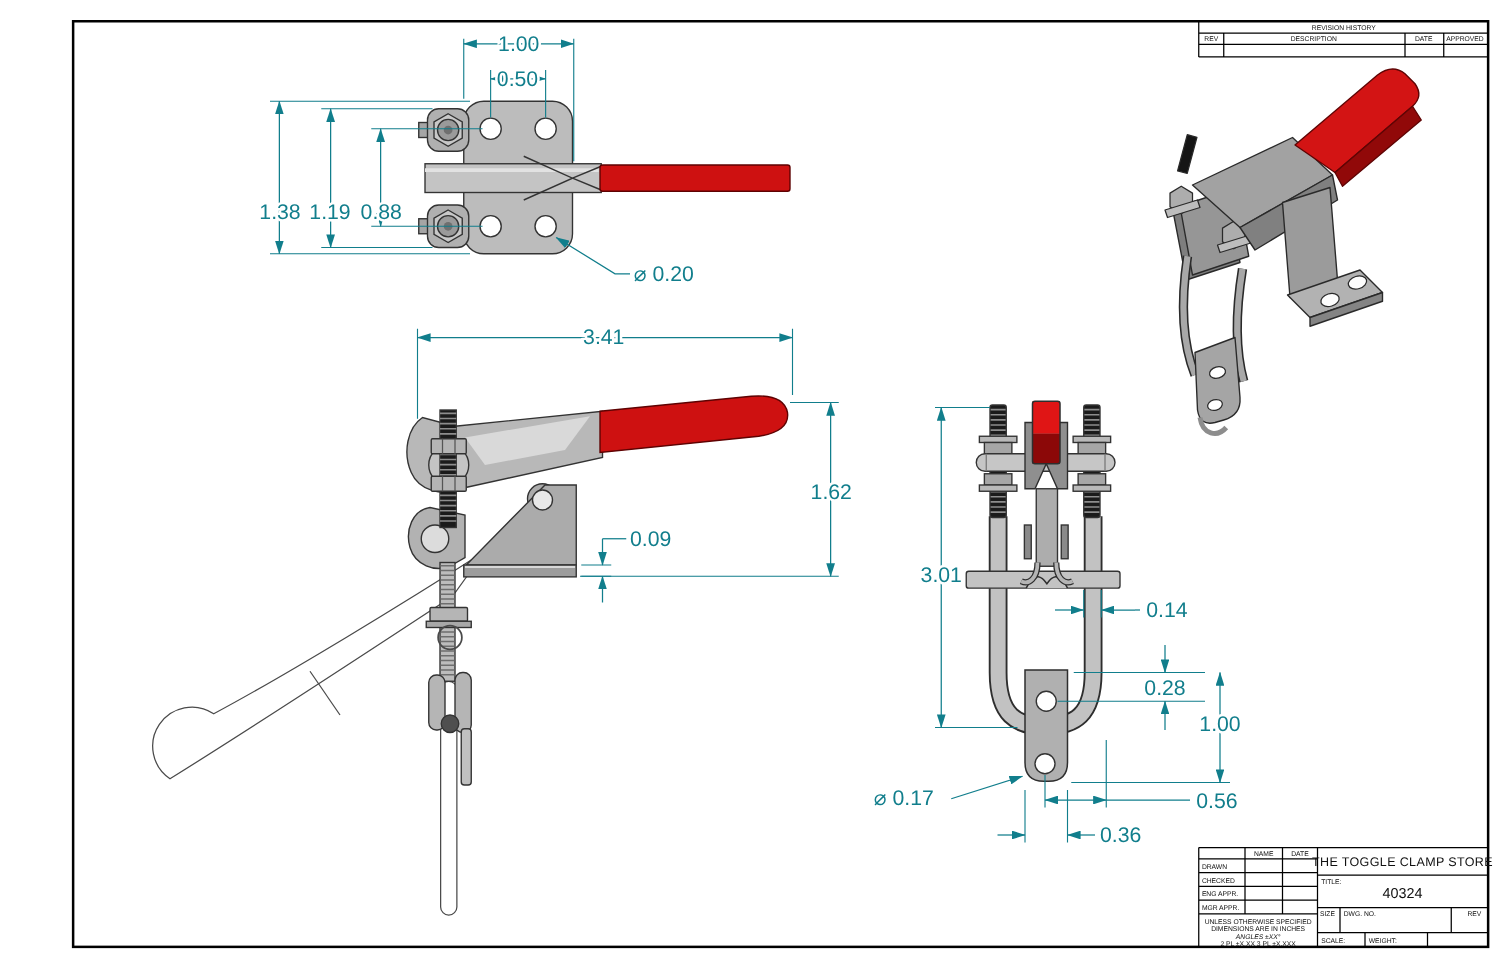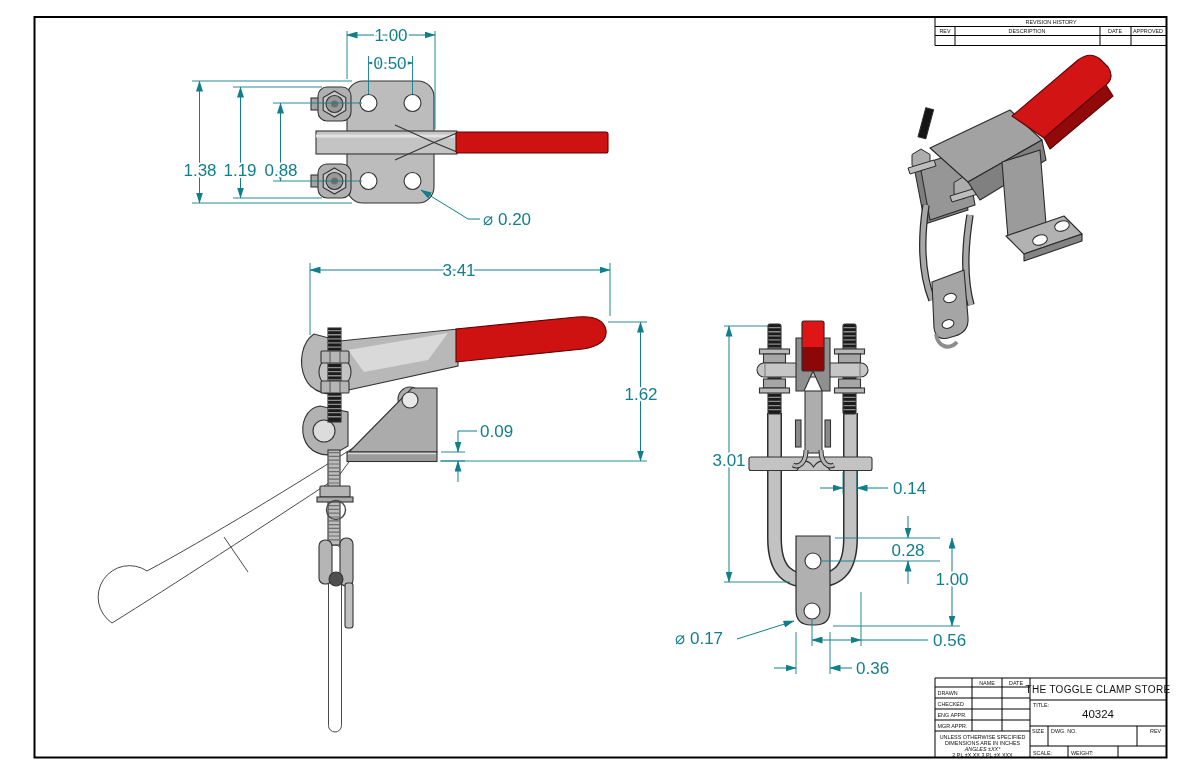--- a/index.html
+++ b/index.html
@@ -1,16 +1,16 @@
 <!DOCTYPE html>
 <html><head>
 <meta charset="utf-8">
 <style>
   html,body{margin:0;padding:0;background:#ffffff;}
-  .sheet{position:relative;width:1096px;height:776px;background:#fff;font-family:"Liberation Sans","DejaVu Sans",sans-serif;}
+  .sheet{position:relative;width:1096px;height:776px;background:#fff;font-family:"Liberation Sans","DejaVu Sans",sans-serif;padding-left:24px;}
   svg text{font-family:"Liberation Sans","DejaVu Sans",sans-serif;}
   .dim{font-size:17px;fill:#117e8c;paint-order:stroke;stroke:#ffffff;stroke-width:4px;font-weight:400;}
   .dimline{stroke:#117e8c;stroke-width:1;fill:none;}
   .extline{stroke:#117e8c;stroke-width:0.9;fill:none;}
   .geo{stroke:#333333;stroke-width:1.1;}
   .thin{stroke:#4a4a4a;stroke-width:1;fill:#ffffff;}
   .tbl{stroke:#000;stroke-width:1;fill:none;}
   .tb5{font-size:5.4px;fill:#111;}
   .tb10{font-size:10px;fill:#111;letter-spacing:.3px;}
   .tb11{font-size:11.5px;fill:#111;}

